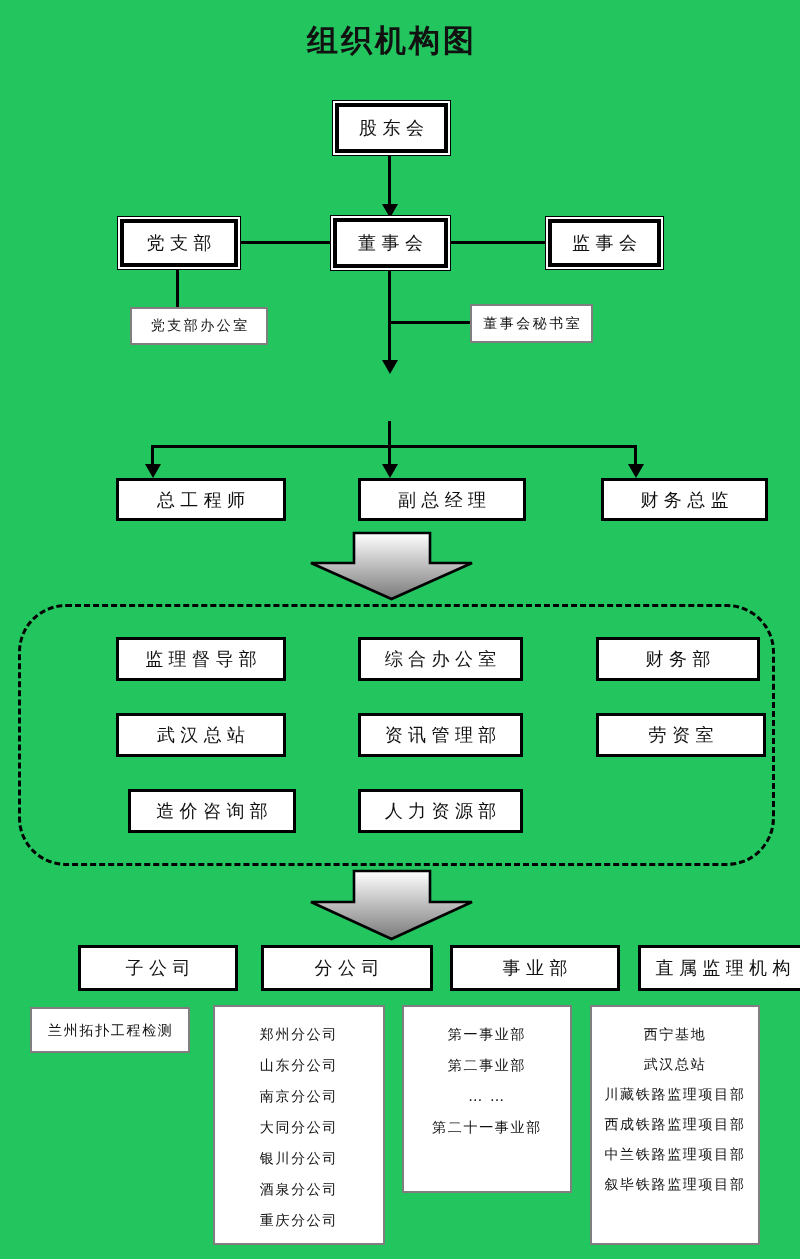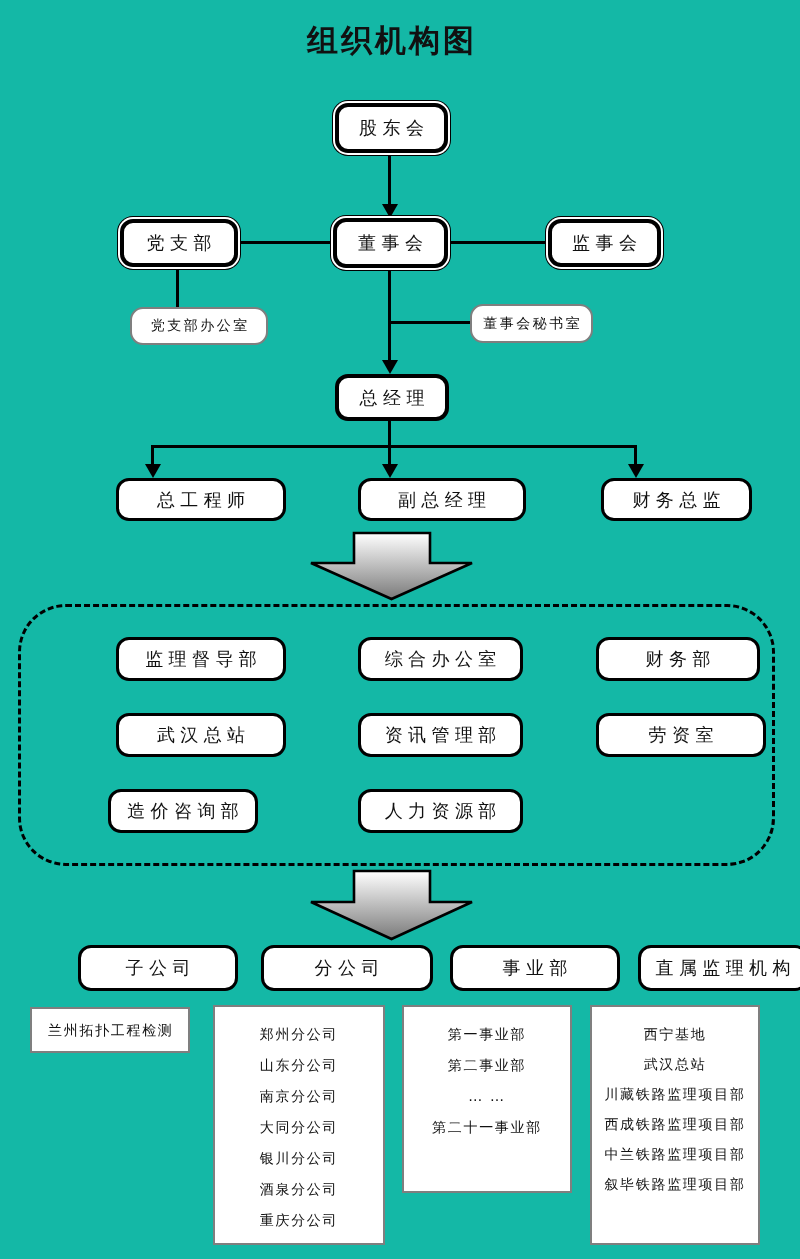--- a/index.html
+++ b/index.html
@@ -1,23 +1,23 @@
 <!DOCTYPE html>
 <html><head>
 <meta charset="utf-8">
 <style>
   html,body { margin:0; padding:0; background:#ffffff; }
   body { font-family:"DejaVu Sans","Liberation Sans",sans-serif; color:#111; }
-  .canvas { position:relative; width:800px; height:1259px; background:#14b8a6; overflow:hidden; }
+  .canvas { position:relative; width:800px; height:1259px; background:#22c55e; overflow:hidden; }
 
   .title { position:absolute; left:0; top:20px; width:784px; margin:0; text-align:center;
            font-size:31px; font-weight:700; letter-spacing:3px; }
 
   .box { position:absolute; display:flex; align-items:center; justify-content:center;
-         background:#fff; box-sizing:border-box;border-radius:13px; }
+         background:#fff; box-sizing:border-box; }
   .b-major { border:4px solid #000; box-shadow:0 0 0 2px #fff, 0 0 0 3px #000; }
   .b-thick { border:4px solid #000; }
   .b-med   { border:3px solid #000;margin-left:48px; }
   .b-gray  { border:2px solid #7f7f7f; }
 
   .lbl    { font-size:18px; letter-spacing:.3em; text-indent:.3em; white-space:nowrap; }
   .lbl-sm { font-size:14px; letter-spacing:.18em; text-indent:.18em; white-space:nowrap; }
   .lbl-xs { font-size:13px; letter-spacing:.12em; text-indent:.12em; white-space:nowrap; }
 
   .hline,.vline { position:absolute; background:#000; }
@@ -78,31 +78,28 @@
     <span class="lbl">监事会</span>
   </div>
 
   <div class="box b-gray" style="left:130px;top:307px;width:138px;height:38px">
     <span class="lbl-sm">党支部办公室</span>
   </div>
   <div class="box b-gray" style="left:470px;top:304px;width:123px;height:39px">
     <span class="lbl-sm">董事会秘书室</span>
   </div>
 
-  <div class="box b-thick" style="left:335px;top:374px;width:114px;height:47px">
-    <span class="lbl">总经理</span>
-  </div>
 
   <div class="box b-med" style="left:68px;top:478px;width:170px;height:43px">
     <span class="lbl">总工程师</span>
   </div>
   <div class="box b-med" style="left:310px;top:478px;width:168px;height:43px">
     <span class="lbl">副总经理</span>
   </div>
-  <div class="box b-med" style="left:553px;top:478px;width:151px;height:43px">
+  <div class="box b-med" style="left:553px;top:478px;width:167px;height:43px">
     <span class="lbl">财务总监</span>
   </div>
 
   <svg class="blockarrow" style="left:308px;top:531px" width="167" height="71" viewBox="0 0 167 71">
     <defs>
       <linearGradient id="g1" x1="0" y1="0" x2="0" y2="1">
         <stop offset="0" stop-color="#ffffff"></stop>
           <stop offset="1" stop-color="#7a7a7a"></stop>
       </linearGradient>
     </defs>
@@ -122,21 +119,21 @@
   </div>
   <div class="box b-med" style="left:68px;top:713px;width:170px;height:44px">
     <span class="lbl">武汉总站</span>
   </div>
   <div class="box b-med" style="left:310px;top:713px;width:165px;height:44px">
     <span class="lbl">资讯管理部</span>
   </div>
   <div class="box b-med" style="left:548px;top:713px;width:170px;height:44px">
     <span class="lbl">劳资室</span>
   </div>
-  <div class="box b-med" style="left:60px;top:789px;width:150px;height:44px">
+  <div class="box b-med" style="left:80px;top:789px;width:168px;height:44px">
     <span class="lbl">造价咨询部</span>
   </div>
   <div class="box b-med" style="left:310px;top:789px;width:165px;height:44px">
     <span class="lbl">人力资源部</span>
   </div>
 
   <svg class="blockarrow" style="left:308px;top:869px" width="167" height="73" viewBox="0 0 167 73">
     <defs>
       <linearGradient id="g2" x1="0" y1="0" x2="0" y2="1">
         <stop offset="0" stop-color="#ffffff"></stop>

